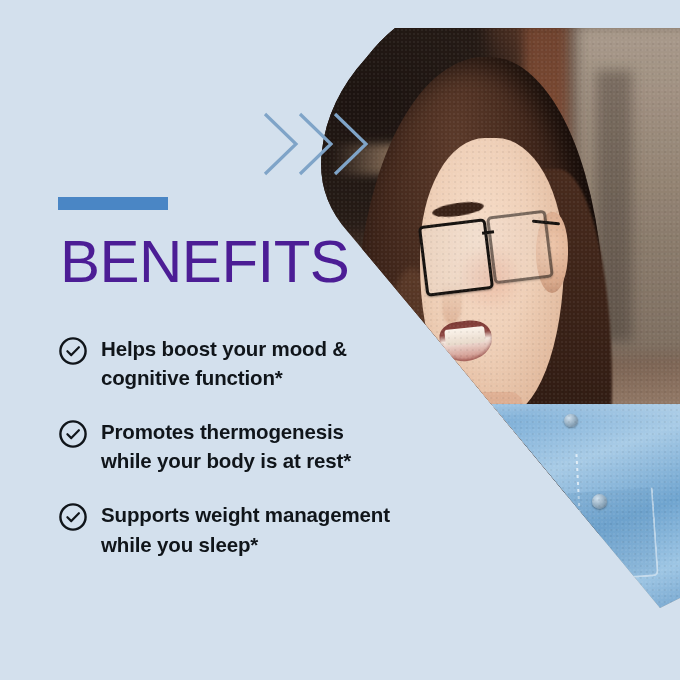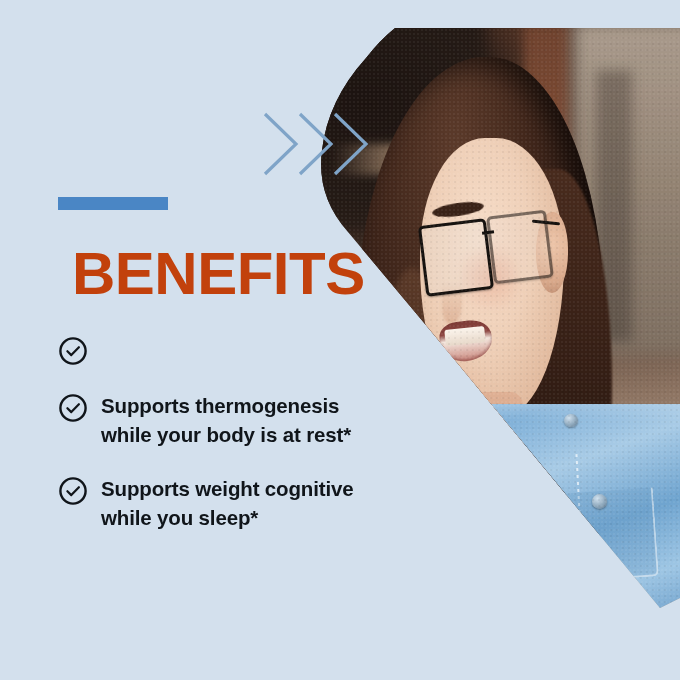--- a/index.html
+++ b/index.html
@@ -294,26 +294,26 @@
     left: 58px;
     top: 197px;
     width: 110px;
     height: 13px;
     background: #4a86c5;
   }
   .page-title {
     position: absolute;
     left: 56px;
     top: 228px;
-    margin: 16px;
+    margin: 4px;
     font-size: 60px;
     line-height: 1;
-    font-weight: bold;
+    font-weight: normal;
     letter-spacing: -0.5px;
-    color: #c2410c;
+    color: #4c1d95;
     font-family: "Liberation Sans", sans-serif;
   }
 
   .benefit-list {
     position: absolute;
     left: 58px;
     top: 334px;
     width: 420px;
     margin: 0;
     padding: 0;
@@ -412,36 +412,38 @@
 
   <h1 class="page-title">BENEFITS</h1>
 
   <ul class="benefit-list">
 
     <li class="benefit-item">
       <svg class="check-icon" viewBox="0 0 30 30" fill="none" aria-hidden="true">
         <circle cx="15" cy="15" r="12.6" stroke="#10151a" stroke-width="2.4" fill="none"></circle>
         <path d="M 9.4 15.2 L 13.3 19.1 L 20.9 11.2" stroke="#10151a" stroke-width="2.2" stroke-linecap="round" stroke-linejoin="round" fill="none"></path>
       </svg>
+      <span class="benefit-text">Helps boost your mood &amp;
+cognitive function*</span>
     </li>
 
     <li class="benefit-item">
       <svg class="check-icon" viewBox="0 0 30 30" fill="none" aria-hidden="true">
         <circle cx="15" cy="15" r="12.6" stroke="#10151a" stroke-width="2.4" fill="none"></circle>
         <path d="M 9.4 15.2 L 13.3 19.1 L 20.9 11.2" stroke="#10151a" stroke-width="2.2" stroke-linecap="round" stroke-linejoin="round" fill="none"></path>
       </svg>
-      <span class="benefit-text">Supports thermogenesis
+      <span class="benefit-text">Promotes thermogenesis
 while your body is at rest*</span>
     </li>
 
     <li class="benefit-item">
       <svg class="check-icon" viewBox="0 0 30 30" fill="none" aria-hidden="true">
         <circle cx="15" cy="15" r="12.6" stroke="#10151a" stroke-width="2.4" fill="none"></circle>
         <path d="M 9.4 15.2 L 13.3 19.1 L 20.9 11.2" stroke="#10151a" stroke-width="2.2" stroke-linecap="round" stroke-linejoin="round" fill="none"></path>
       </svg>
-      <span class="benefit-text">Supports weight cognitive
+      <span class="benefit-text">Supports weight management
 while you sleep*</span>
     </li>
 
 
   </ul>
 
 </div>
 
 </body></html>

